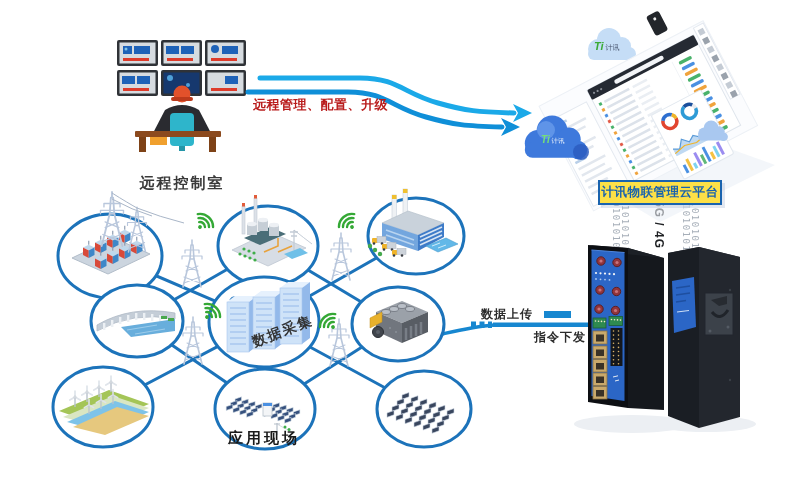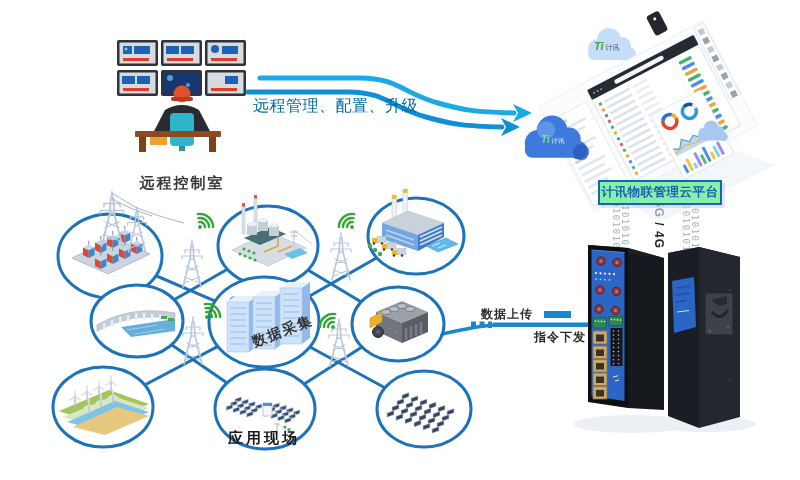--- a/index.html
+++ b/index.html
@@ -6,22 +6,22 @@
   body{width:800px;height:480px;position:relative;background:#ffffff;overflow:hidden;
        font-family:"Liberation Sans","DejaVu Sans",sans-serif;}
   .layer{position:absolute;left:0;top:0;width:800px;height:480px;}
   #under{z-index:0;} #scene{z-index:1;} #over{z-index:2;pointer-events:none;}
   .ov{position:absolute;white-space:nowrap;}
   .bin{font-family:"DejaVu Sans Mono","Liberation Mono",monospace;font-size:9px;color:#a6aeb8;
        letter-spacing:1.5px;transform-origin:0 0;transform:rotate(90deg);}
   .speed{font-size:12px;font-weight:bold;color:#1f2124;letter-spacing:1px;
        transform-origin:0 0;transform:rotate(90deg);}
   .room-label{font-size:15px;font-weight:bold;color:#3a3a3a;letter-spacing:2px;width:132px;text-align:center;margin-top:23px;}
-  .green-label{font-size:16px;font-weight:normal;color:#0369a1;letter-spacing:0.5px;}
-  .badge{width:120px;height:21px;line-height:21px;text-align:center;background:#86efac;
+  .green-label{font-size:13px;font-weight:bold;color:#b91c1c;letter-spacing:0.5px;}
+  .badge{width:120px;height:21px;line-height:21px;text-align:center;background:#fde047;
        border:2px solid #1a63ae;color:#1a63ae;font-size:12.5px;font-weight:bold;letter-spacing:0.5px;
        box-shadow:3px 3px 0 rgba(150,170,200,.28);}
   .flow-label{font-size:12px;font-weight:bold;color:#2b2b2b;letter-spacing:1px;}
   .center-label{font-size:14px;font-weight:bold;color:#333;letter-spacing:2px;
        transform-origin:left center;transform:rotate(-21deg);}
   .area-label{font-size:15px;font-weight:bold;color:#1a1a1a;letter-spacing:3px;}
   .cloud-logo{font-size:7px;color:#44506a;}
   .cloud-logo .mark{font-size:11px;font-weight:bold;font-style:italic;color:#3aaa35;}
   .cloud-logo-dark{font-size:6.5px;color:#eaf2fc;}
   .cloud-logo-dark .mark{font-size:10px;font-weight:bold;font-style:italic;color:#74e077;}

